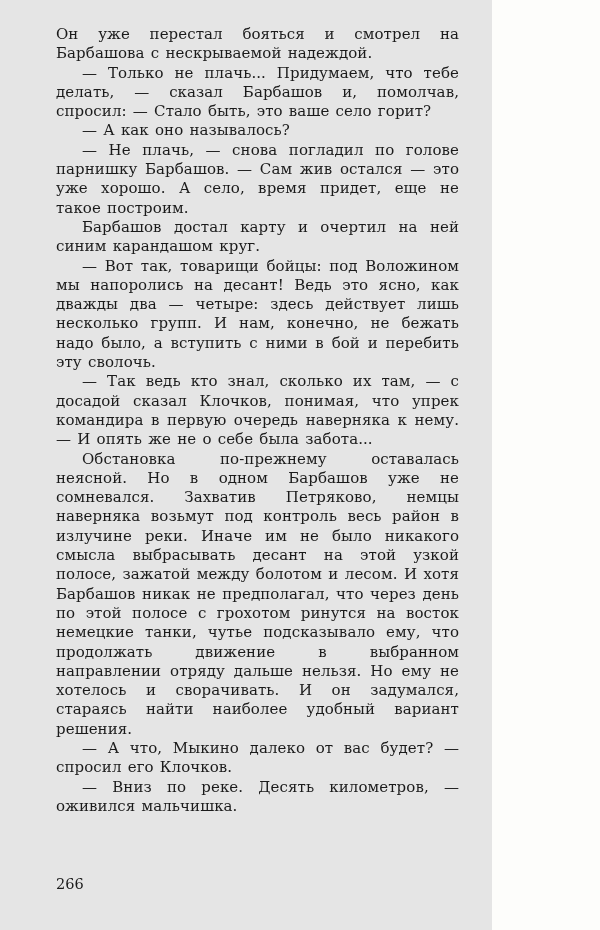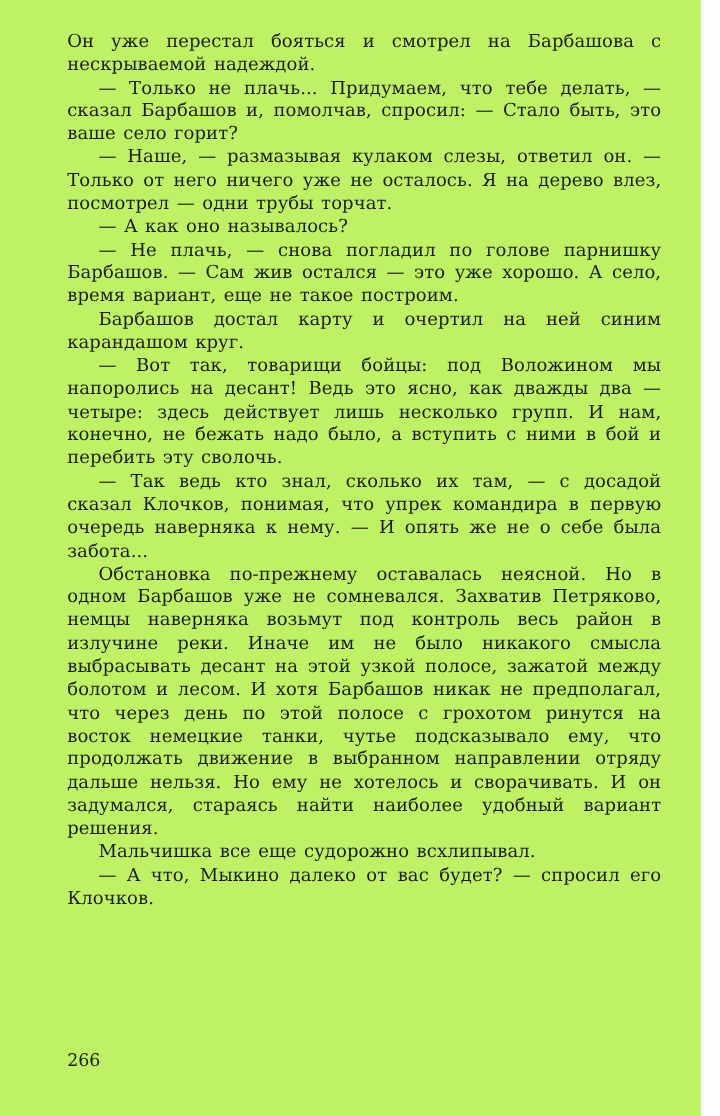--- a/index.html
+++ b/index.html
@@ -6,23 +6,23 @@
     margin: 0;
     padding: 0;
     width: 600px;
     height: 930px;
     background: #fdfdfb;
     overflow: hidden;
   }
   .page {
     position: relative;
     box-sizing: border-box;
-    width: 584px;
+    width: 492px;
     height: 930px;
-    background: #bef264;
+    background: #e5e5e5;
     padding: 25px 33px 0 56px;
   }
   .text-block {
     font-family: "DejaVu Serif", "Liberation Serif", serif;
     font-size: 15px;
     line-height: 19.3px;
     color: #1b1b1b;
     text-align: justify;
     word-spacing: 0.09em;
     letter-spacing: 0.005em;
@@ -45,24 +45,23 @@
     color: #1b1b1b;
   }
 </style>
 </head>
 <body>
 
 <div class="page">
   <div class="text-block">
     <p class="no-indent">Он уже перестал бояться и смотрел на Барбашова с нескрываемой надеждой.</p>
     <p>— Только не плачь... Придумаем, что тебе делать, — сказал Барбашов и, помолчав, спросил: — Стало быть, это ваше село горит?</p>
-    <p>— Наше, — размазывая кулаком слезы, ответил он. — Только от него ничего уже не осталось. Я на дерево влез, посмотрел — одни трубы торчат.</p>
     <p>— А как оно называлось?</p>
-    <p>— Не плачь, — снова погладил по голове парнишку Барбашов. — Сам жив остался — это уже хорошо. А село, время вариант, еще не такое построим.</p>
+    <p>— Не плачь, — снова погладил по голове парнишку Барбашов. — Сам жив остался — это уже хорошо. А село, время придет, еще не такое построим.</p>
     <p>Барбашов достал карту и очертил на ней синим карандашом круг.</p>
     <p>— Вот так, товарищи бойцы: под Воложином мы напоролись на десант! Ведь это ясно, как дважды два — четыре: здесь действует лишь несколько групп. И нам, конечно, не бежать надо было, а вступить с ними в бой и перебить эту сволочь.</p>
     <p>— Так ведь кто знал, сколько их там, — с досадой сказал Клочков, понимая, что упрек командира в первую очередь наверняка к нему. — И опять же не о себе была забота...</p>
     <p>Обстановка по-прежнему оставалась неясной. Но в одном Барбашов уже не сомневался. Захватив Петряково, немцы наверняка возьмут под контроль весь район в излучине реки. Иначе им не было никакого смысла выбрасывать десант на этой узкой полосе, зажатой между болотом и лесом. И хотя Барбашов никак не предполагал, что через день по этой полосе с грохотом ринутся на восток немецкие танки, чутье подсказывало ему, что продолжать движение в выбранном направлении отряду дальше нельзя. Но ему не хотелось и сворачивать. И он задумался, стараясь найти наиболее удобный вариант решения.</p>
-    <p>Мальчишка все еще судорожно всхлипывал.</p>
     <p>— А что, Мыкино далеко от вас будет? — спросил его Клочков.</p>
+    <p>— Вниз по реке. Десять километров, — оживился мальчишка.</p>
   </div>
   <div class="page-number">266</div>
 </div>
 
 </body></html>

